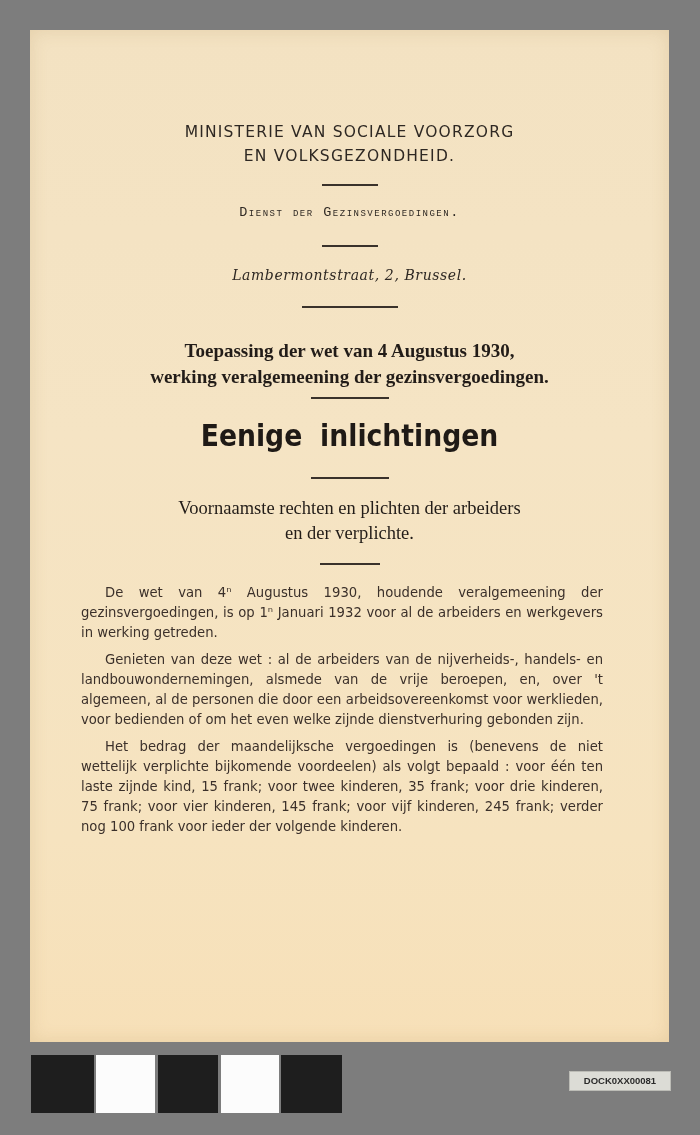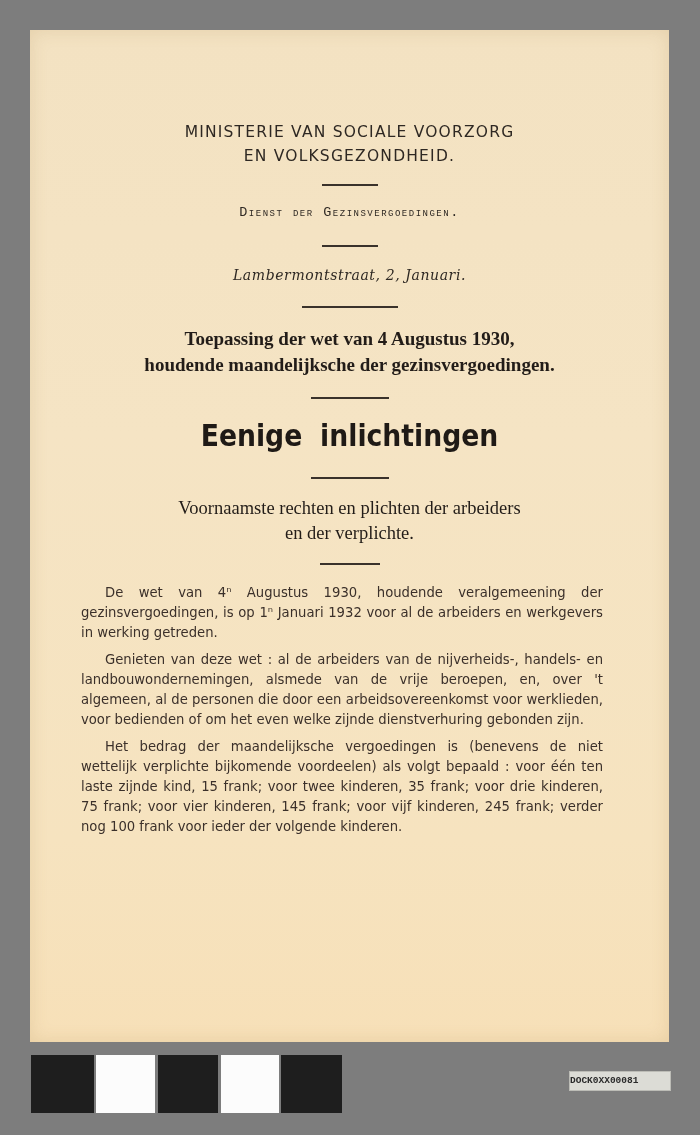--- a/index.html
+++ b/index.html
@@ -72,49 +72,49 @@
     .strip {
       position: absolute; top: 1055px; height: 58px;
     }
     .strip.black { background: #1e1e1e; }
     .strip.white { background: #fcfcfc; }
     .label {
       position: absolute; left: 569px; top: 1071px;
       width: 100px; height: 18px;
       background: #dcdcd6;
       border: 1px solid #bcbcb6;
-      font-family: Liberation Mono, monospace;
+      font-family: Liberation Sans, sans-serif;
       font-size: 9.5px; line-height: 18px;
-      color: #2a2a2a;
+      text-align: center; color: #2a2a2a;
       letter-spacing: 0px; font-weight: bold;
     }
   </style>
 </head>
 <body>
 
 <div class="paper">
 
   <div class="ministry center">
     <div>MINISTERIE VAN SOCIALE VOORZORG</div>
     <div>EN VOLKSGEZONDHEID.</div>
   </div>
 
   <div class="rule" style="top:154px; width:56px; margin-left:-28px;"></div>
 
   <div class="dienst center">Dienst der Gezinsvergoedingen.</div>
 
   <div class="rule" style="top:215px; width:56px; margin-left:-28px;"></div>
 
-  <div class="address center">Lambermontstraat, 2, Januari.</div>
+  <div class="address center">Lambermontstraat, 2, Brussel.</div>
 
   <div class="rule" style="top:276px; width:96px; margin-left:-48px; height:1.5px;"></div>
 
-  <div class="lawtitle center" style="top:296px;">
+  <div class="lawtitle center" style="top:308px;">
     <div>Toepassing der wet van 4 Augustus 1930,</div>
-    <div>houdende maandelijksche der gezinsvergoedingen.</div>
+    <div>werking veralgemeening der gezinsvergoedingen.</div>
   </div>
 
   <div class="rule" style="top:367px; width:78px; margin-left:-39px; height:1.5px;"></div>
 
   <div class="heading center">Eenige inlichtingen</div>
 
   <div class="rule" style="top:447px; width:78px; margin-left:-39px; height:1.5px;"></div>
 
   <div class="subtitle center">
     <div>Voornaamste rechten en plichten der arbeiders</div>

